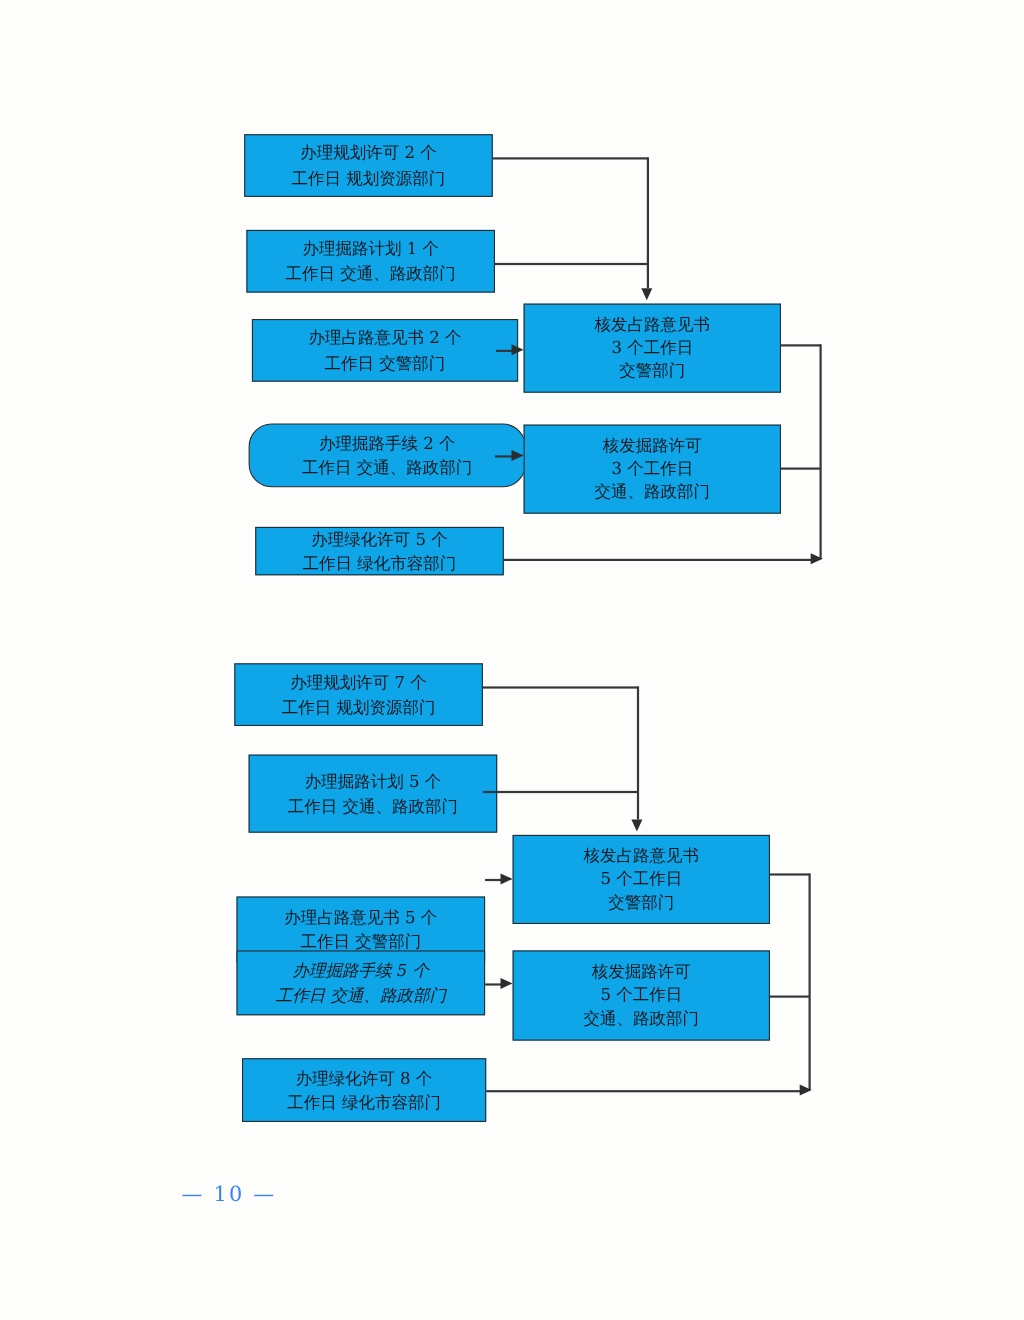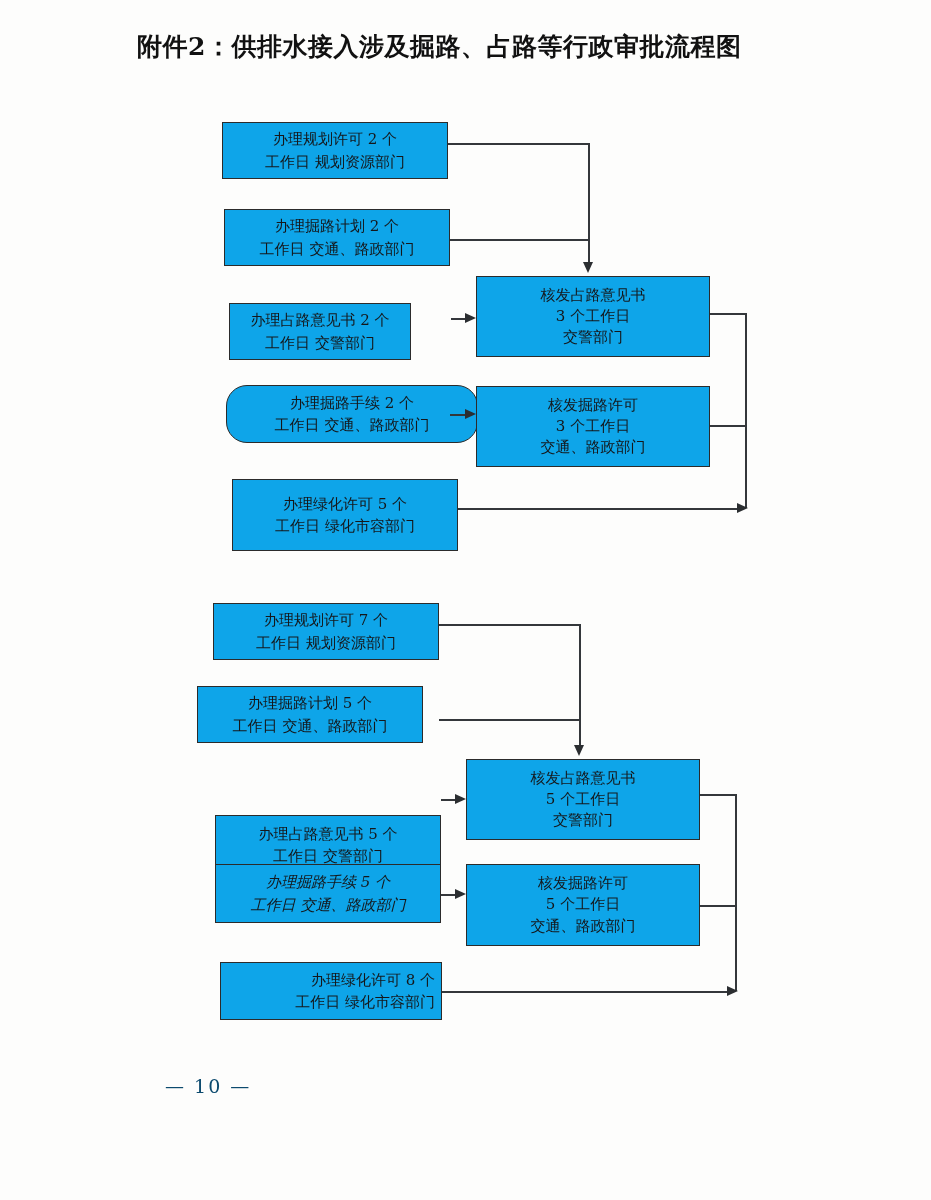--- a/index.html
+++ b/index.html
@@ -86,55 +86,54 @@
     border-right: 5.5px solid transparent;
     border-top: 11px solid #2b2e31;
   }
 
   
   .footer {
     position: absolute;
     left: 165px;
     top: 1075px;
     font-size: 19px;
-    color: #0c4a6e;
+    color: #3b82f6;
     letter-spacing: 2px;
     font-family: "DejaVu Serif", "Liberation Serif", serif;
     white-space: nowrap;
   }
 </style>
 </head>
 <body>
 
 <div class="page">
 
-  <div class="doc-title">附件2：供排水接入涉及掘路、占路等行政审批流程图</div>
 
 
   <div class="node" style="left:222px; top:122px; width:226px; height:57px;">
     <span class="ln">办理规划许可 2 个</span>
     <span class="ln">工作日  规划资源部门</span>
   </div>
 
   <div class="node" style="left:224px; top:209px; width:226px; height:57px;">
-    <span class="ln">办理掘路计划 2 个</span>
-    <span class="ln">工作日  交通、路政部门</span>
-  </div>
-
-  <div class="node" style="left:229px; top:290px; width:182px; height:57px;margin-top:13px;">
+    <span class="ln">办理掘路计划 1 个</span>
+    <span class="ln">工作日  交通、路政部门</span>
+  </div>
+
+  <div class="node" style="left:229px; top:290px; width:242px; height:57px;">
     <span class="ln">办理占路意见书 2 个</span>
     <span class="ln">工作日  交警部门</span>
   </div>
 
   <div class="node" style="left:226px; top:385px; width:252px; height:58px;border-radius:21px;">
     <span class="ln">办理掘路手续  2 个</span>
     <span class="ln">工作日  交通、路政部门</span>
   </div>
 
-  <div class="node" style="left:232px; top:479px; width:226px; height:72px;">
+  <div class="node" style="left:232px; top:479px; width:226px; height:44px;">
     <span class="ln">办理绿化许可 5 个</span>
     <span class="ln">工作日  绿化市容部门</span>
   </div>
 
   <div class="node three" style="left:476px; top:276px; width:234px; height:81px;">
     <span class="ln">核发占路意见书</span>
     <span class="ln">3 个工作日</span>
     <span class="ln">交警部门</span>
   </div>
 
@@ -165,36 +164,36 @@
 
   <div class="hline" style="left:458px; top:508px; width:285px;"></div>
   <div class="arrow-r" style="left:737px; top:503px;"></div>
 
 
   <div class="node" style="left:213px; top:603px; width:226px; height:57px;">
     <span class="ln">办理规划许可 7 个</span>
     <span class="ln">工作日  规划资源部门</span>
   </div>
 
-  <div class="node" style="left:197px; top:686px; width:226px; height:57px;">
+  <div class="node" style="left:226px; top:686px; width:226px; height:71px;">
     <span class="ln">办理掘路计划 5 个</span>
     <span class="ln">工作日  交通、路政部门</span>
   </div>
 
   <div class="node" style="left:215px; top:769px; width:226px; height:60px;margin-top:46px;">
     <span class="ln">办理占路意见书 5 个</span>
     <span class="ln">工作日  交警部门</span>
   </div>
 
   <div class="node" style="left:215px; top:864px; width:226px; height:59px;font-style:italic;">
     <span class="ln">办理掘路手续 5 个</span>
     <span class="ln">工作日  交通、路政部门</span>
   </div>
 
-  <div class="node" style="left:220px; top:962px; width:222px; height:58px;align-items:flex-end;">
+  <div class="node" style="left:220px; top:962px; width:222px; height:58px;">
     <span class="ln">办理绿化许可 8 个</span>
     <span class="ln">工作日  绿化市容部门</span>
   </div>
 
   <div class="node three" style="left:466px; top:759px; width:234px; height:81px;">
     <span class="ln">核发占路意见书</span>
     <span class="ln">5 个工作日</span>
     <span class="ln">交警部门</span>
   </div>
 

